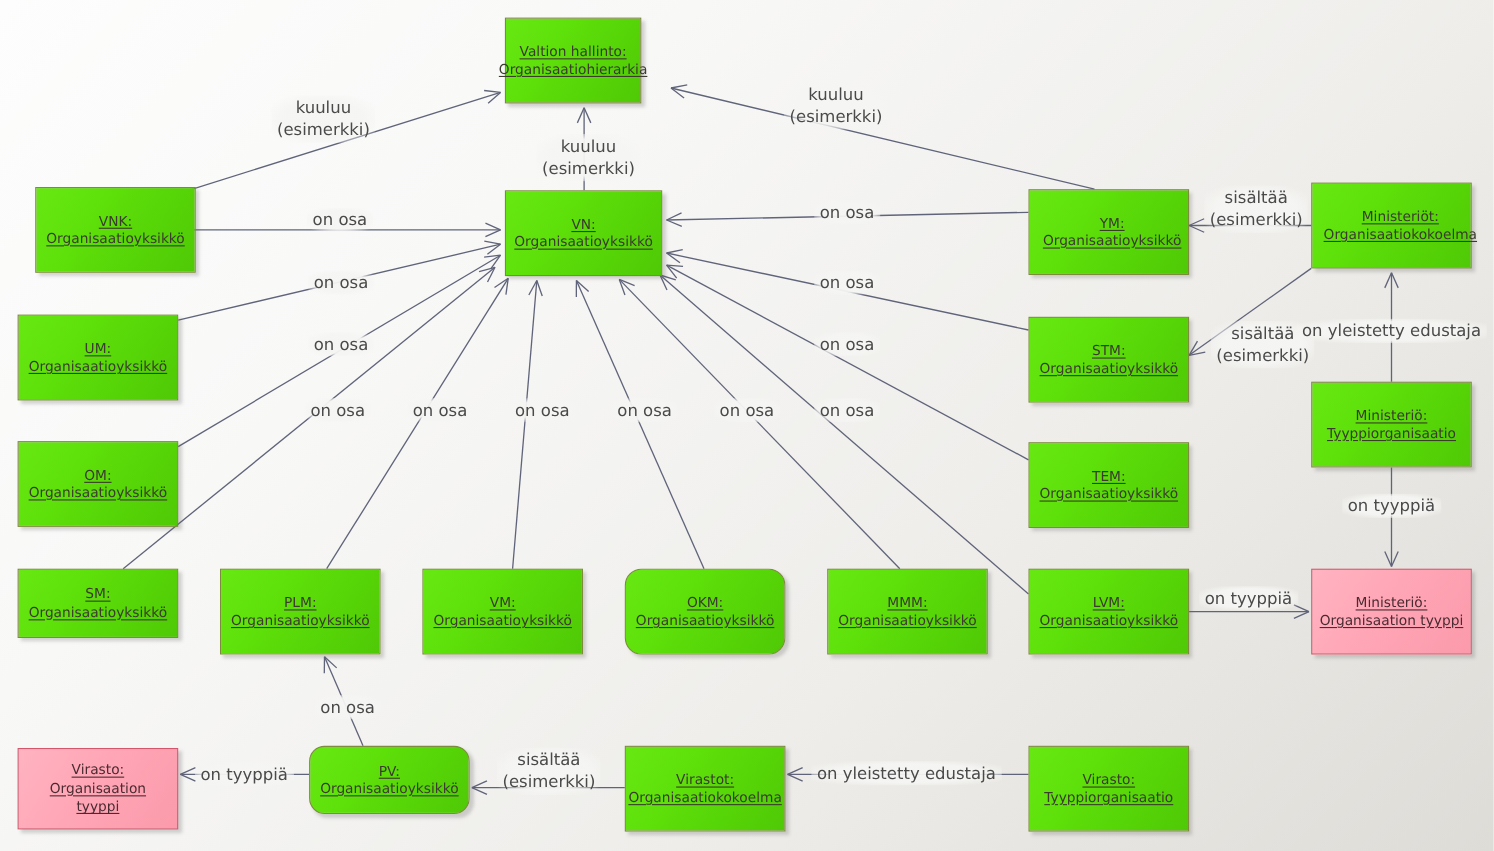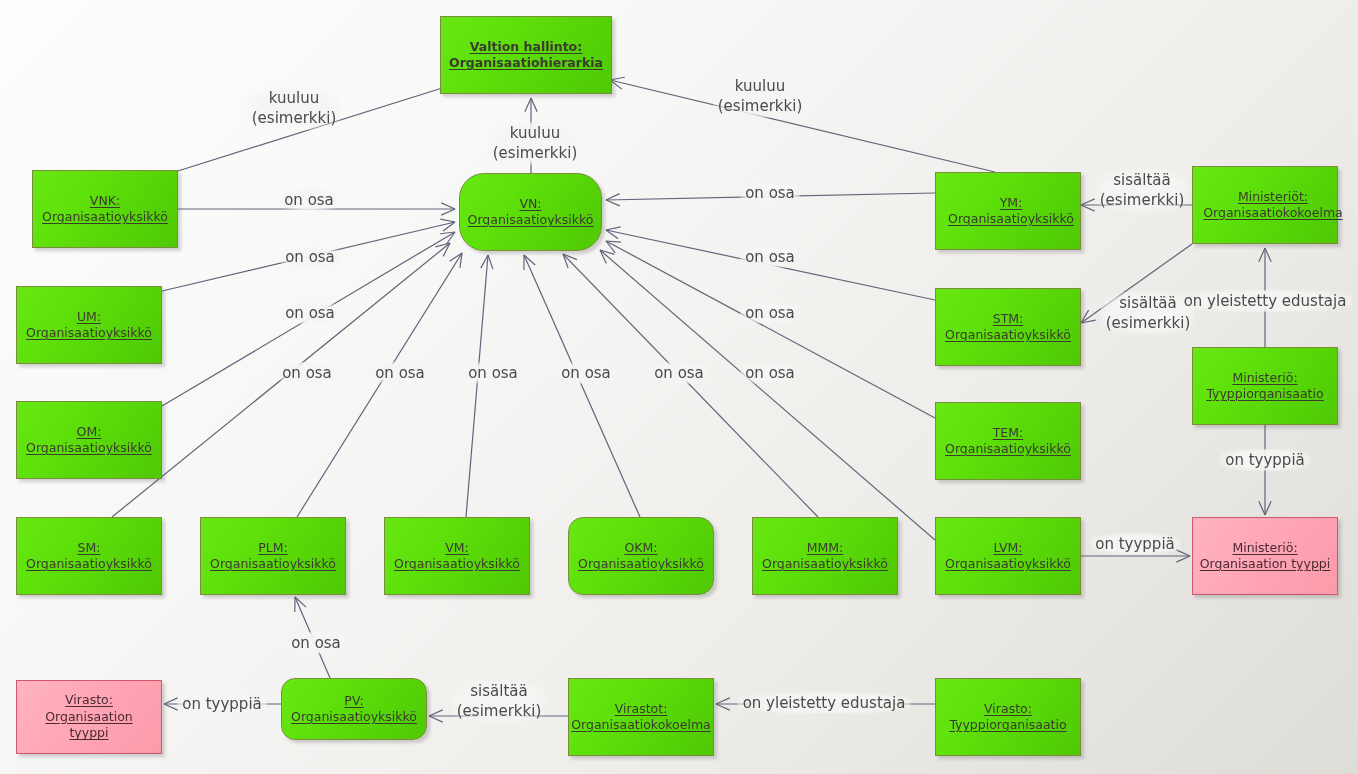--- a/index.html
+++ b/index.html
@@ -183,27 +183,27 @@
         <line x1="429" y1="716" x2="442.69633410468464" y2="709.8835932041064" stroke="#60647a" stroke-width="1.2"></line>
         <line x1="429" y1="716" x2="442.69633410468464" y2="722.1164067958936" stroke="#60647a" stroke-width="1.2"></line>
       </g>
       <g>
         <line x1="935" y1="704" x2="716" y2="704" stroke="#60647a" stroke-width="1.2"></line>
         <line x1="716" y1="704" x2="729.6963341046846" y2="697.8835932041064" stroke="#60647a" stroke-width="1.2"></line>
         <line x1="716" y1="704" x2="729.6963341046846" y2="710.1164067958936" stroke="#60647a" stroke-width="1.2"></line>
       </g>
     </svg>
   <div id="node-layer">
-      <div class="node green" style="left: 440px; top: 16px; width: 172px; height: 78px; font-weight: bold;">
+      <div class="node green" style="left: 459px; top: 16px; width: 124px; height: 78px;">
         <div class="node-label"><span class="u">Valtion hallinto:</span><br><span class="u">Organisaatiohierarkia</span></div>
       </div>
       <div class="node green" style="left: 32px; top: 170px; width: 146px; height: 78px;">
         <div class="node-label"><span class="u">VNK:</span><br><span class="u">Organisaatioyksikkö</span></div>
       </div>
-      <div class="node green" style="left: 459px; top: 173px; width: 143px; height: 78px; border-radius: 25px;">
+      <div class="node green" style="left: 459px; top: 173px; width: 143px; height: 78px;">
         <div class="node-label"><span class="u">VN:</span><br><span class="u">Organisaatioyksikkö</span></div>
       </div>
       <div class="node green" style="left: 935px; top: 172px; width: 146px; height: 78px; justify-content: flex-end;">
         <div class="node-label"><span class="u">YM:</span><br><span class="u">Organisaatioyksikkö</span></div>
       </div>
       <div class="node green" style="left: 1192px; top: 166px; width: 146px; height: 78px; padding-left: 16px;">
         <div class="node-label"><span class="u">Ministeriöt:</span><br><span class="u">Organisaatiokokoelma</span></div>
       </div>
       <div class="node green" style="left: 16px; top: 286px; width: 146px; height: 78px; text-align: center;">
         <div class="node-label"><span class="u">UM:</span><br><span class="u">Organisaatioyksikkö</span></div>
@@ -213,21 +213,21 @@
       </div>
       <div class="node green" style="left: 1192px; top: 347px; width: 146px; height: 78px;">
         <div class="node-label"><span class="u">Ministeriö:</span><br><span class="u">Tyyppiorganisaatio</span></div>
       </div>
       <div class="node green" style="left: 16px; top: 401px; width: 146px; height: 78px;">
         <div class="node-label"><span class="u">OM:</span><br><span class="u">Organisaatioyksikkö</span></div>
       </div>
       <div class="node green" style="left: 935px; top: 402px; width: 146px; height: 78px;">
         <div class="node-label"><span class="u">TEM:</span><br><span class="u">Organisaatioyksikkö</span></div>
       </div>
-      <div class="node green" style="left: 16px; top: 517px; width: 146px; height: 78px;">
+      <div class="node green" style="left: 16px; top: 517px; width: 146px; height: 63px;">
         <div class="node-label"><span class="u">SM:</span><br><span class="u">Organisaatioyksikkö</span></div>
       </div>
       <div class="node green" style="left: 200px; top: 517px; width: 146px; height: 78px;">
         <div class="node-label"><span class="u">PLM:</span><br><span class="u">Organisaatioyksikkö</span></div>
       </div>
       <div class="node green" style="left: 384px; top: 517px; width: 146px; height: 78px;">
         <div class="node-label"><span class="u">VM:</span><br><span class="u">Organisaatioyksikkö</span></div>
       </div>
       <div class="node green" style="left: 568px; top: 517px; width: 146px; height: 78px; border-radius: 15px;">
         <div class="node-label"><span class="u">OKM:</span><br><span class="u">Organisaatioyksikkö</span></div>

